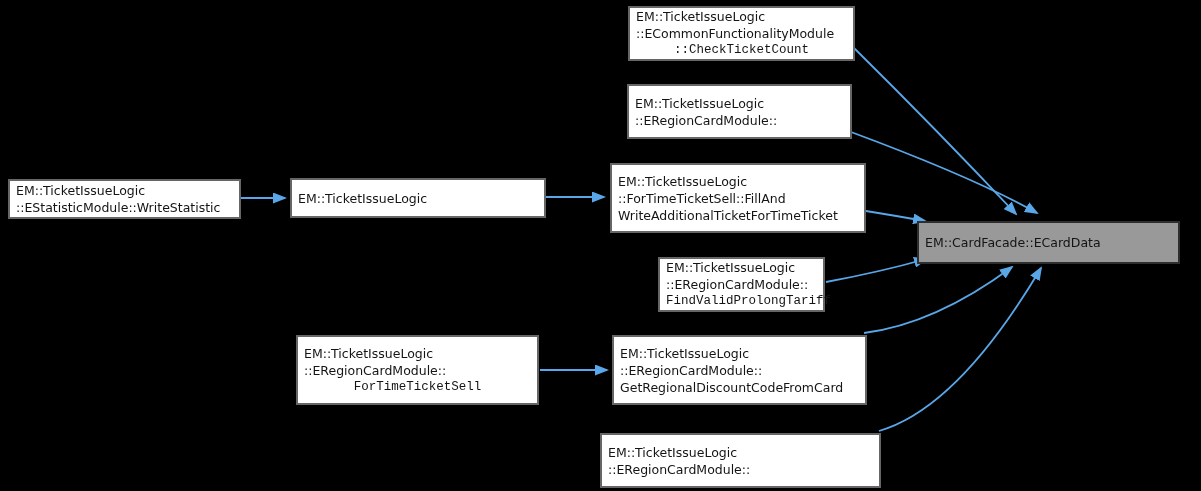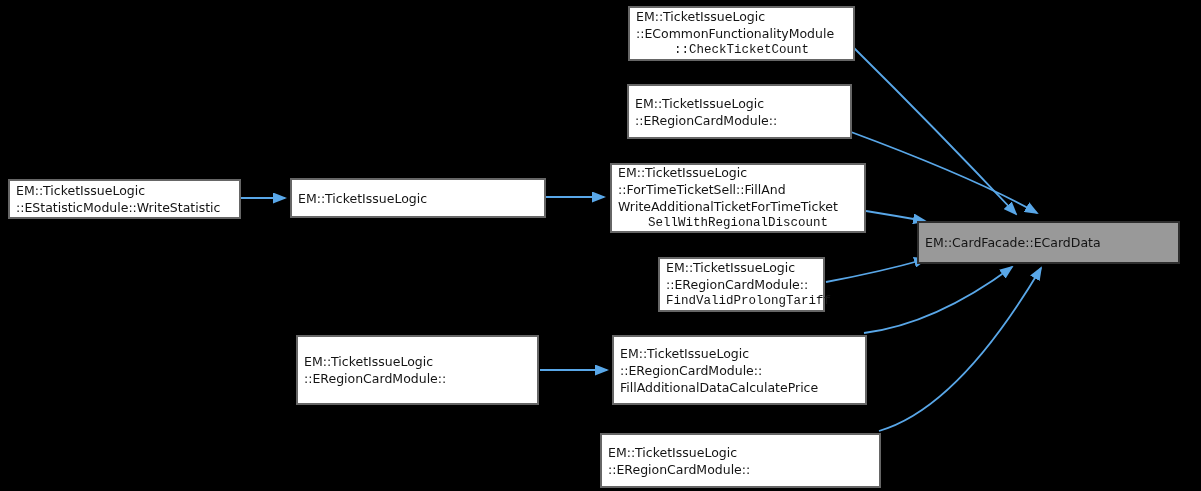--- a/index.html
+++ b/index.html
@@ -88,37 +88,37 @@
         <div class="line center">::CheckTicketCount</div>
       </div>
       <div class="node" style="left: 627px; top: 84px; width: 225px; height: 55px;">
         <div class="line">EM::TicketIssueLogic</div>
         <div class="line">::ERegionCardModule::</div>
       </div>
       <div class="node" style="left: 610px; top: 163px; width: 256px; height: 70px;">
         <div class="line">EM::TicketIssueLogic</div>
         <div class="line">::ForTimeTicketSell::FillAnd</div>
         <div class="line">WriteAdditionalTicketForTimeTicket</div>
-        <div class="line center">SellWithRegionalDiscount</div>
       </div>
       <div class="node" style="left: 658px; top: 257px; width: 167px; height: 55px;">
         <div class="line">EM::TicketIssueLogic</div>
         <div class="line">::ERegionCardModule::</div>
         <div class="line center">FindValidProlongTariff</div>
       </div>
       <div class="node" style="left: 612px; top: 335px; width: 255px; height: 70px;">
         <div class="line">EM::TicketIssueLogic</div>
         <div class="line">::ERegionCardModule::</div>
-        <div class="line">FillAdditionalDataCalculatePrice</div>
+        <div class="line">GetRegionalDiscountCodeFromCard</div>
       </div>
       <div class="node" style="left: 600px; top: 433px; width: 281px; height: 55px;">
         <div class="line">EM::TicketIssueLogic</div>
         <div class="line">::ERegionCardModule::</div>
       </div>
       <div class="node" style="left: 296px; top: 335px; width: 243px; height: 70px;">
         <div class="line">EM::TicketIssueLogic</div>
         <div class="line">::ERegionCardModule::</div>
+        <div class="line center">ForTimeTicketSell</div>
       </div>
       <div class="node highlighted" style="left: 917px; top: 221px; width: 263px; height: 43px;">
         <div class="line">EM::CardFacade::ECardData</div>
       </div>
     </div>
 </div>
 
 </body></html>

